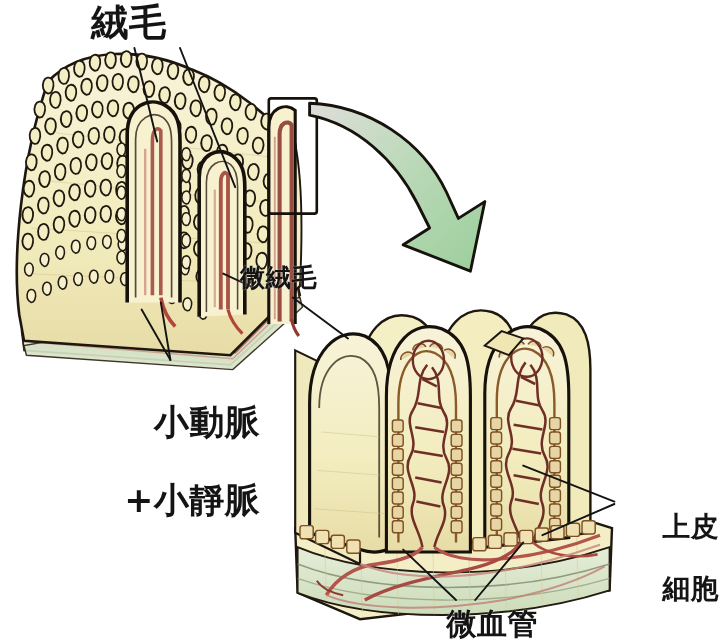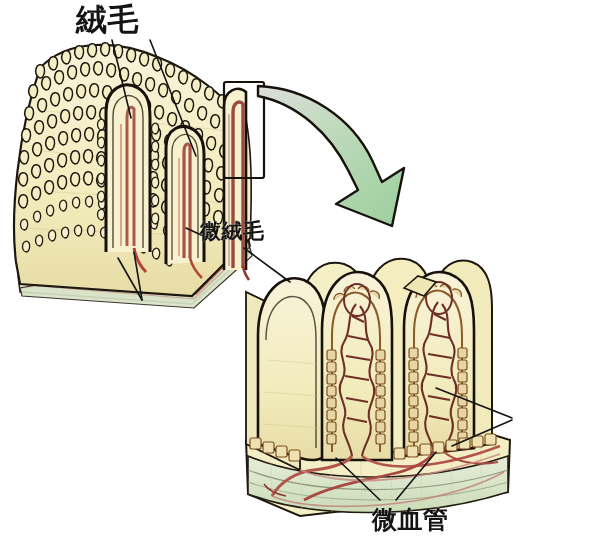--- a/index.html
+++ b/index.html
@@ -487,16 +487,24 @@
         <path d="M380,500 L336,458"></path>
         <path d="M396,500 L436,452"></path>
       </g>
     </g>
   </svg>
 
   <div class="lbl" id="label-villi">絨毛</div>
 
   <div class="lbl" id="label-microvilli">微絨毛</div>
 
-
+  <div class="lbl" id="label-vessels">
+    <span>小動脈</span>
+    <span class="line2">+小靜脈</span>
+  </div>
+
+  <div class="lbl" id="label-epithelium">
+    <span>上皮</span><br>
+    <span>細胞</span>
+  </div>
 
   <div class="lbl" id="label-capillary">微血管</div>
 </div>
 
 </body></html>

